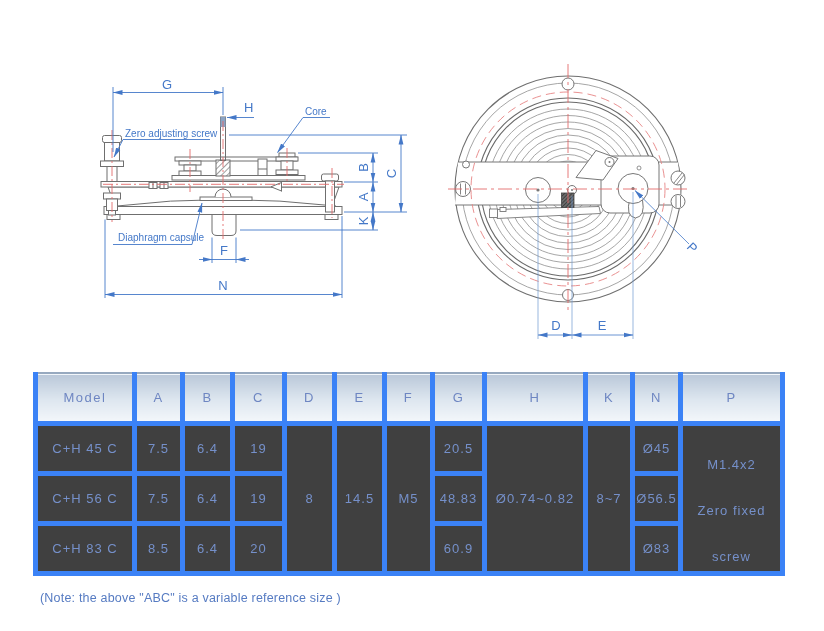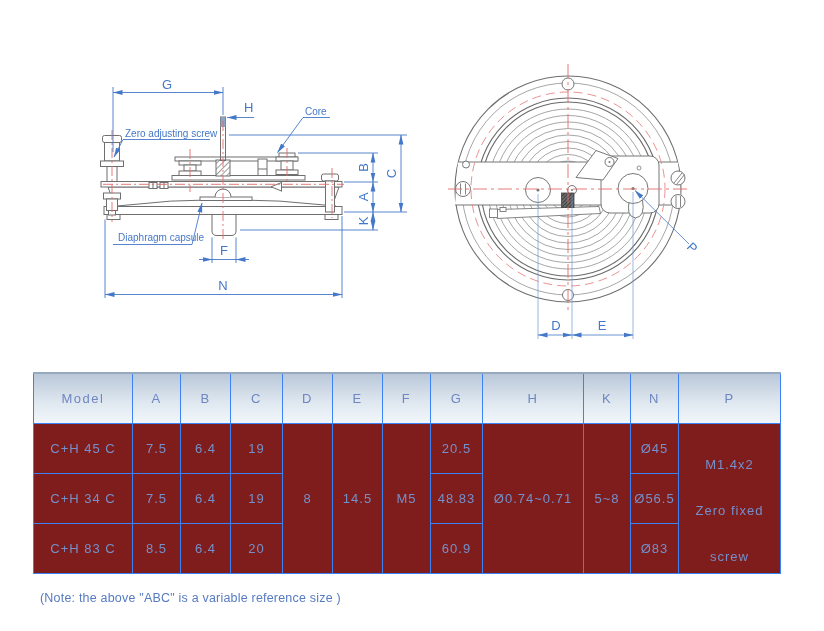--- a/index.html
+++ b/index.html
@@ -4,22 +4,22 @@
 <style>
   html,body{margin:0;padding:0;background:#fff;}
   .page{position:relative;width:824px;height:631px;background:#fff;overflow:hidden;
         font-family:"Liberation Sans", sans-serif;}
   svg{position:absolute;left:0;top:0;}
   svg text{font-family:"Liberation Sans", sans-serif;}
   .dimtext{font-size:13px;fill:#4478c8;}
   .anntext{font-size:10px;fill:#4478c8;}
   .spec-table{position:absolute;left:33px;top:372px;border-collapse:collapse;table-layout:fixed;}
   .spec-table th,.spec-table td{
-     border:1px solid #3b82f6;text-align:center;vertical-align:middle;
-     font-size:13px;font-weight:normal;letter-spacing:1px;color:#7590ca;background:#7f1d1d;padding:0;}
+     border:5px solid #3b82f6;text-align:center;vertical-align:middle;
+     font-size:13px;font-weight:normal;letter-spacing:1px;color:#7590ca;background:#404040;padding:0;}
   .spec-table thead th{
      background:linear-gradient(180deg,#b9c7d8 0%,#dde6ef 55%,#f2f6fa 100%);
      border-top:2px solid #97a9bf;color:#6e86c2;letter-spacing:1.5px;}
   .spec-table thead tr{height:50px;}
   .spec-table tbody tr{height:50px;}
   .p-line{display:block;line-height:1.55;margin-top:26px;}
   .note{position:absolute;left:40px;top:591px;font-size:12.5px;color:#567bc2;letter-spacing:.2px;}
 </style>
 </head>
 <body>
@@ -257,31 +257,31 @@
   <tbody>
     <tr>
       <td>C+H 45 C</td>
       <td>7.5</td>
       <td>6.4</td>
       <td>19</td>
       <td rowspan="3">8</td>
       <td rowspan="3">14.5</td>
       <td rowspan="3">M5</td>
       <td>20.5</td>
-      <td rowspan="3">Ø0.74~0.71</td>
-      <td rowspan="3">5~8</td>
+      <td rowspan="3">Ø0.74~0.82</td>
+      <td rowspan="3">8~7</td>
       <td>Ø45</td>
       <td rowspan="3">
         <span class="p-line">M1.4x2</span>
         <span class="p-line">Zero fixed</span>
         <span class="p-line">screw</span>
       </td>
     </tr>
     <tr>
-      <td>C+H 34 C</td>
+      <td>C+H 56 C</td>
       <td>7.5</td>
       <td>6.4</td>
       <td>19</td>
       <td>48.83</td>
       <td>Ø56.5</td>
     </tr>
     <tr>
       <td>C+H 83 C</td>
       <td>8.5</td>
       <td>6.4</td>

